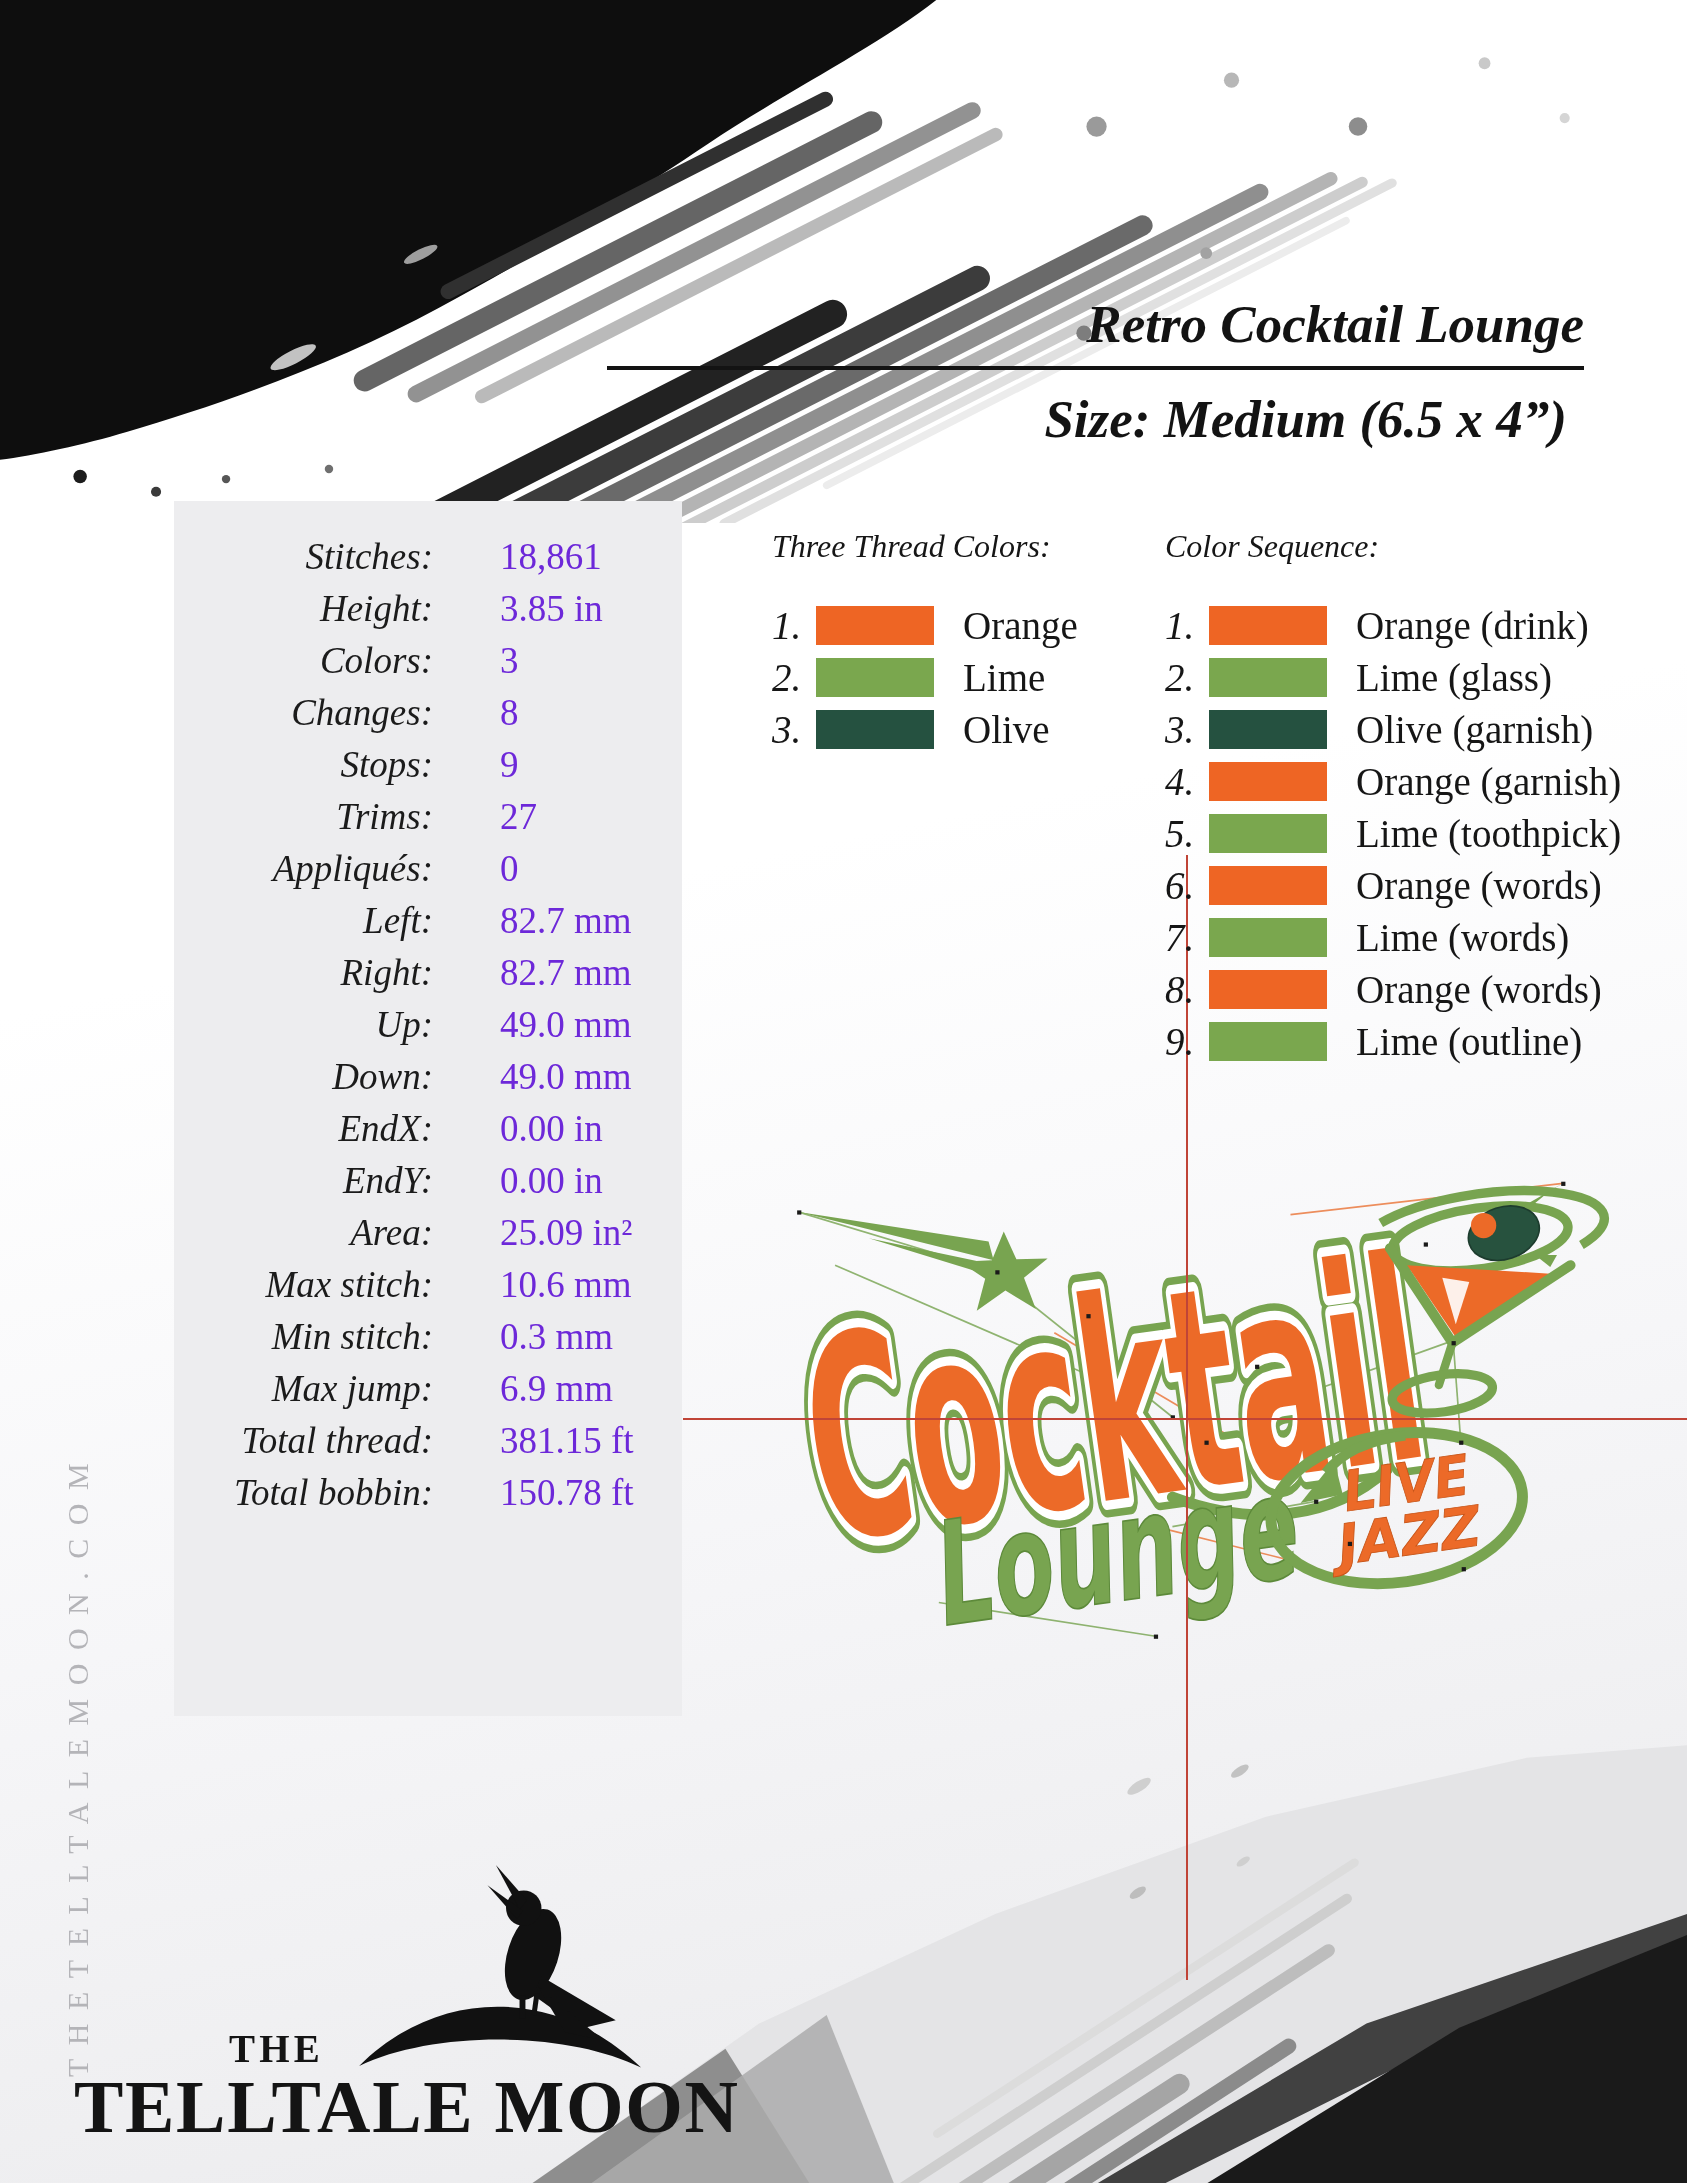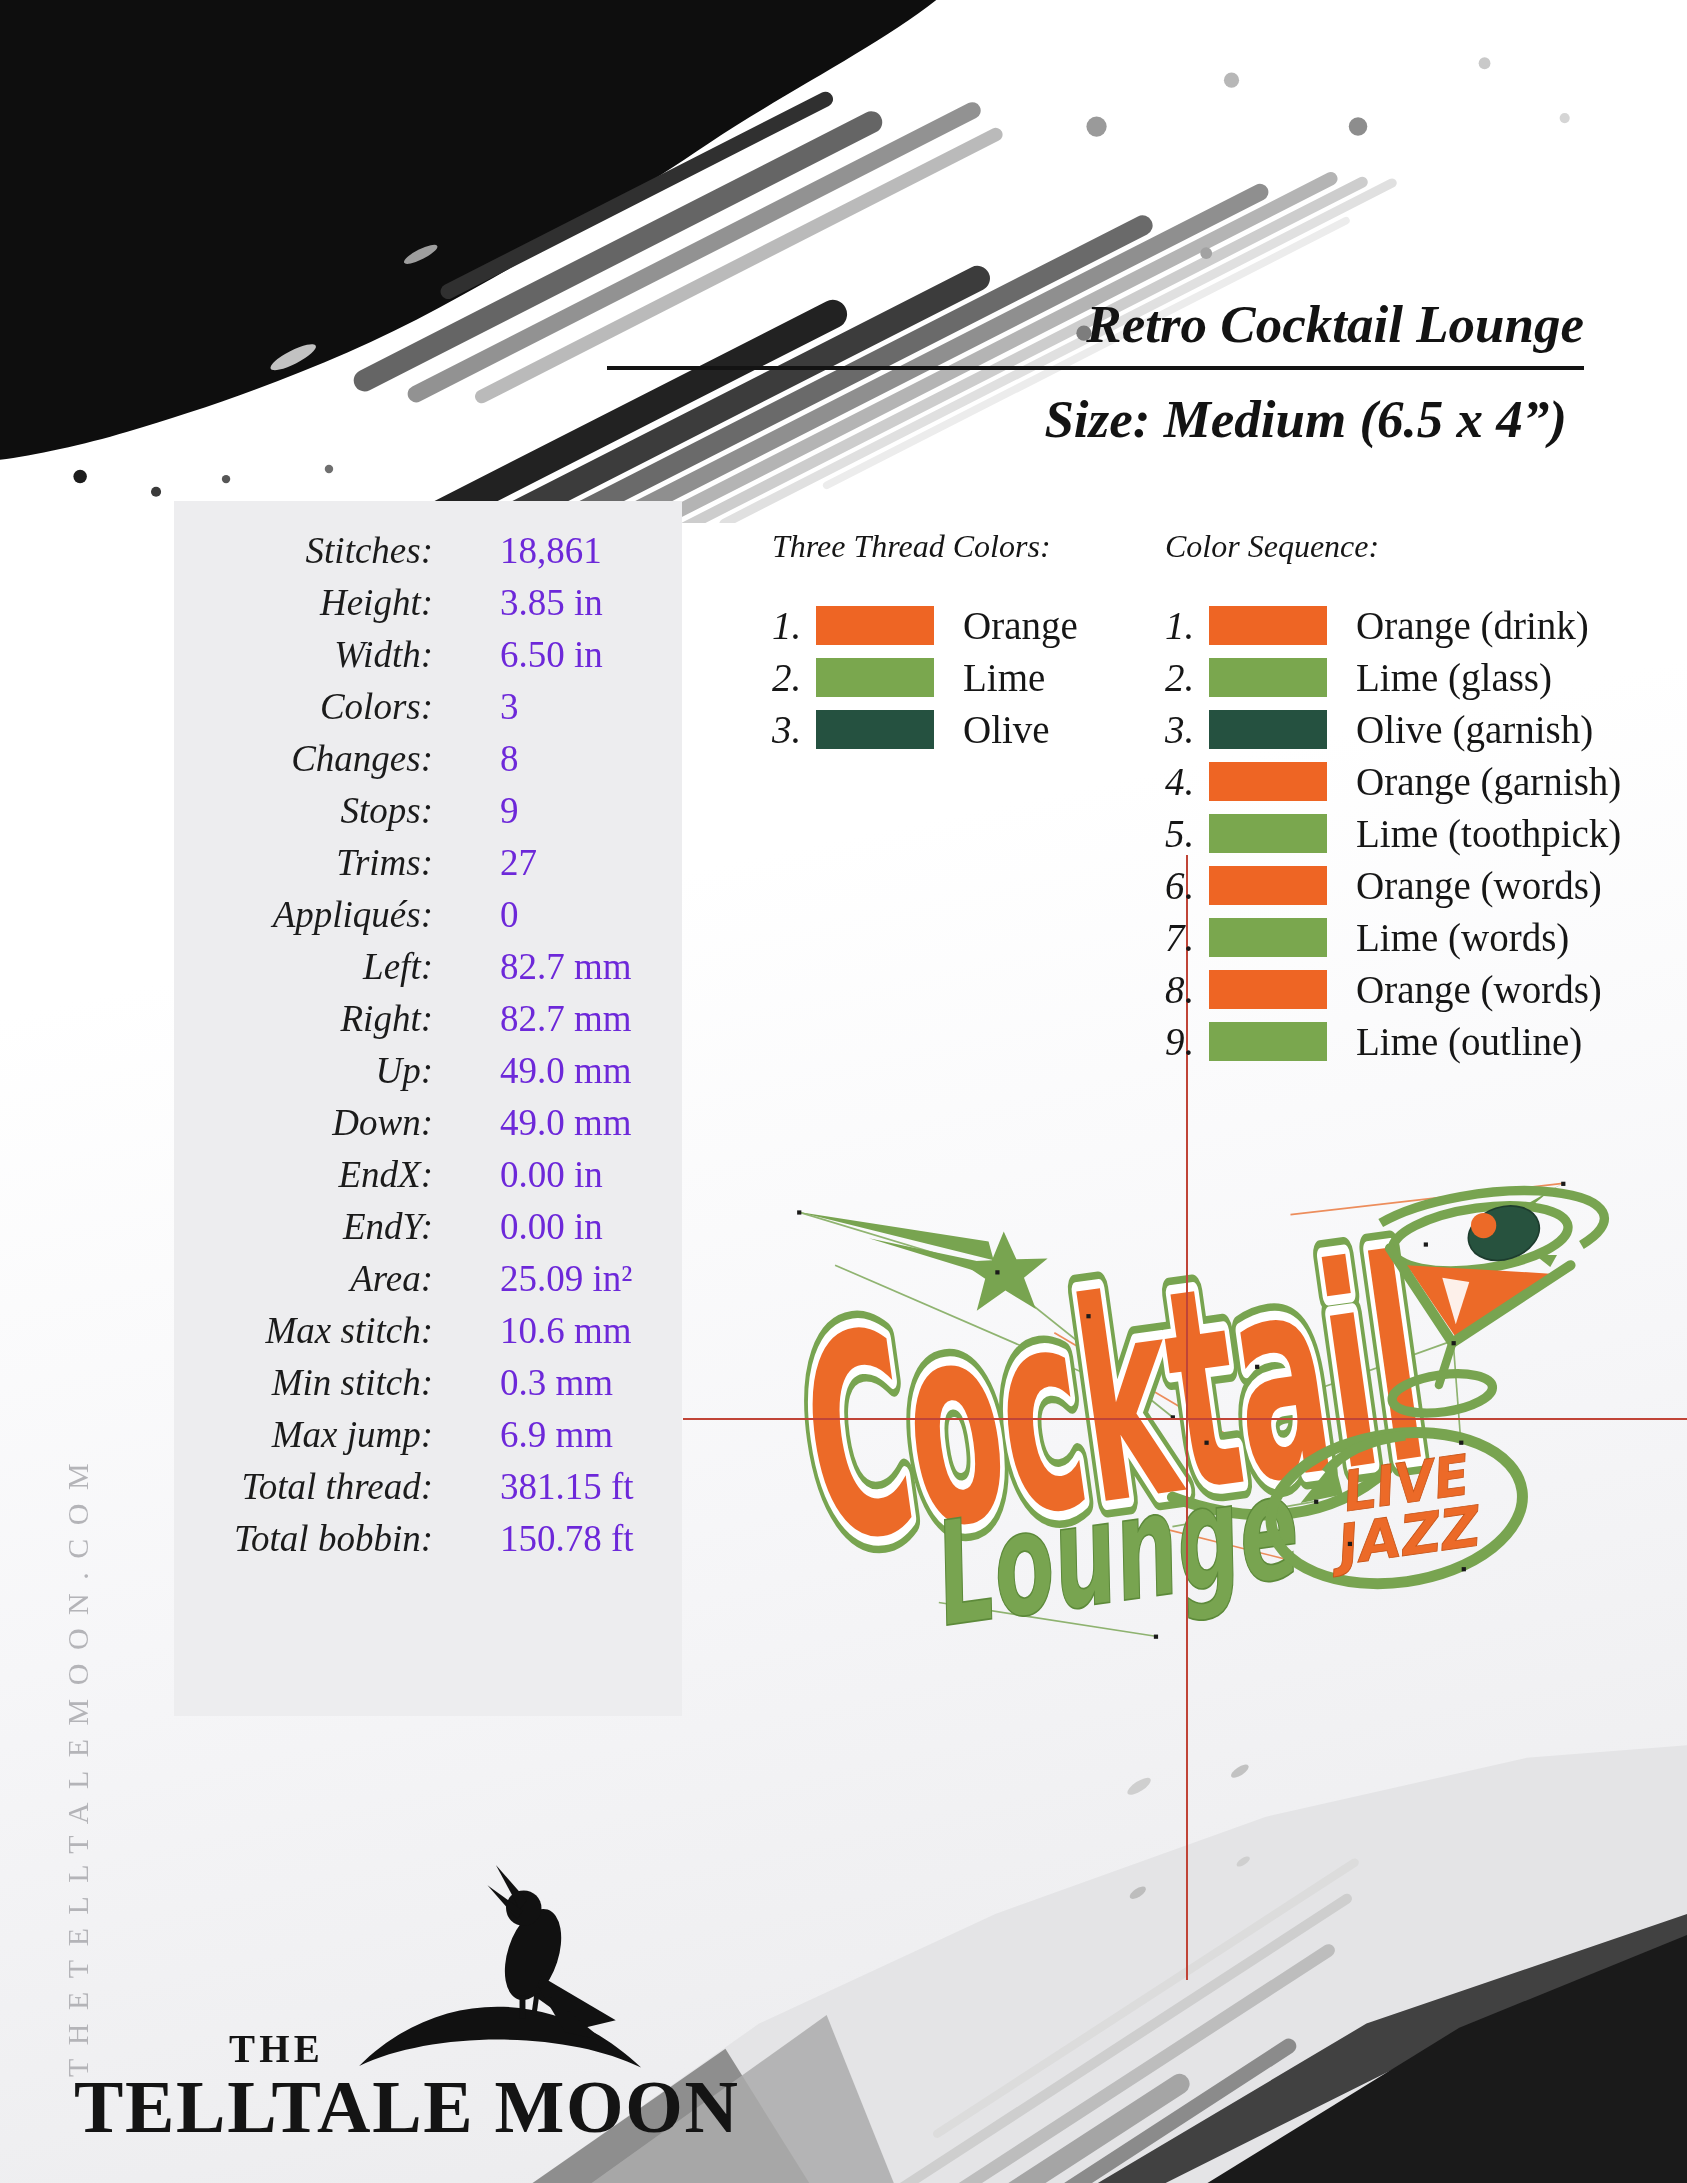--- a/index.html
+++ b/index.html
@@ -13,21 +13,21 @@
   .title-block{position:absolute;left:80px;top:42px;z-index:5;color:#ffffff;
                font-size:64px;letter-spacing:7.6px;font-weight:bold;}
   .title-line{height:80px;line-height:80px;white-space:nowrap;}
   .design-name{position:absolute;right:103px;top:294px;z-index:5;font-size:53px;
                font-weight:bold;font-style:italic;color:#131313;white-space:nowrap;}
   .header-rule{position:absolute;left:607px;top:366px;width:977px;height:4.2px;background:#131313;z-index:5;}
   .size-line{position:absolute;right:120px;top:389px;z-index:5;font-size:53px;
              font-weight:bold;font-style:italic;color:#131313;white-space:nowrap;}
   
   .spec-box{position:absolute;left:174px;top:501px;width:508px;height:1215px;
-            background:#ededef;z-index:4;padding-top:23px;box-sizing:border-box;}
+            background:#ededef;z-index:4;padding-top:29px;box-sizing:border-box;}
   .spec-row{display:flex;height:52px;align-items:center;}
   .spec-label{width:259px;text-align:right;font-style:italic;font-size:37px;color:#1b1b1b;white-space:nowrap;}
   .spec-value{margin-left:67px;font-size:37px;color:#6d28d9;white-space:nowrap;}
   
   .list-heading{position:absolute;z-index:4;font-style:italic;font-size:32px;color:#161616;white-space:nowrap;}
   .thread-heading{left:772px;top:528px;}
   .sequence-heading{left:1165px;top:528px;}
   .color-list{position:absolute;z-index:4;}
   .thread-list{left:772px;top:599px;}
   .sequence-list{left:1165px;top:599px;}
@@ -126,24 +126,20 @@
   <div class="spec-box">
     <div class="spec-row">
         <span class="spec-label">Stitches:</span>
         <span class="spec-value">18,861</span>
       </div>
     <div class="spec-row">
         <span class="spec-label">Height:</span>
         <span class="spec-value">3.85 in</span>
       </div>
     <div class="spec-row">
-        <span class="spec-label">Width:</span>
-        <span class="spec-value">6.50 in</span>
-      </div>
-    <div class="spec-row">
         <span class="spec-label">Colors:</span>
         <span class="spec-value">3</span>
       </div>
     <div class="spec-row">
         <span class="spec-label">Changes:</span>
         <span class="spec-value">8</span>
       </div>
     <div class="spec-row">
         <span class="spec-label">Stops:</span>
         <span class="spec-value">9</span>

